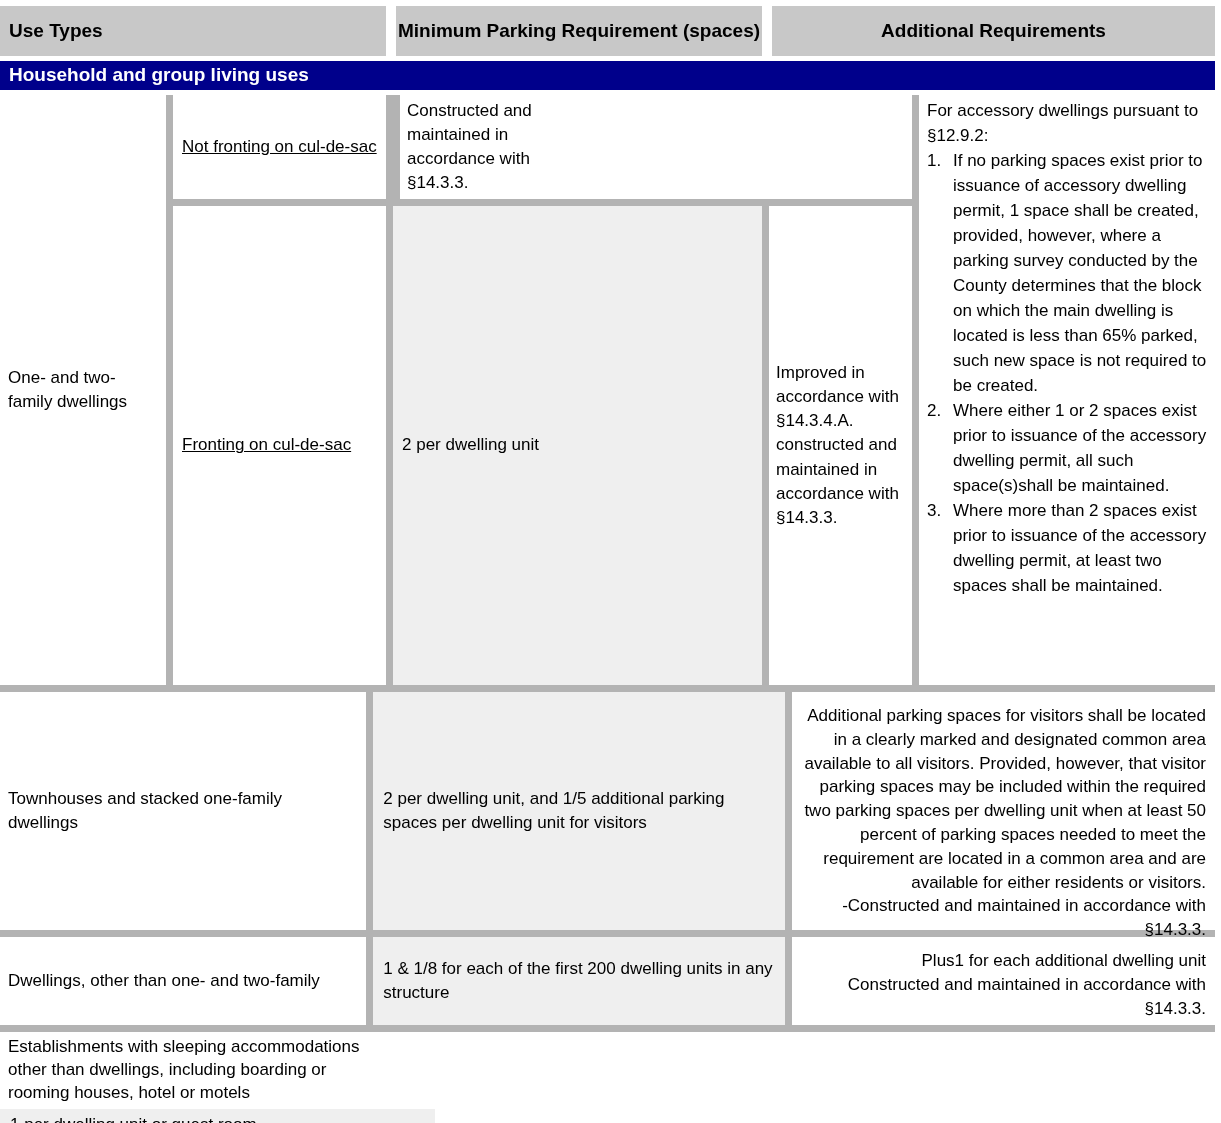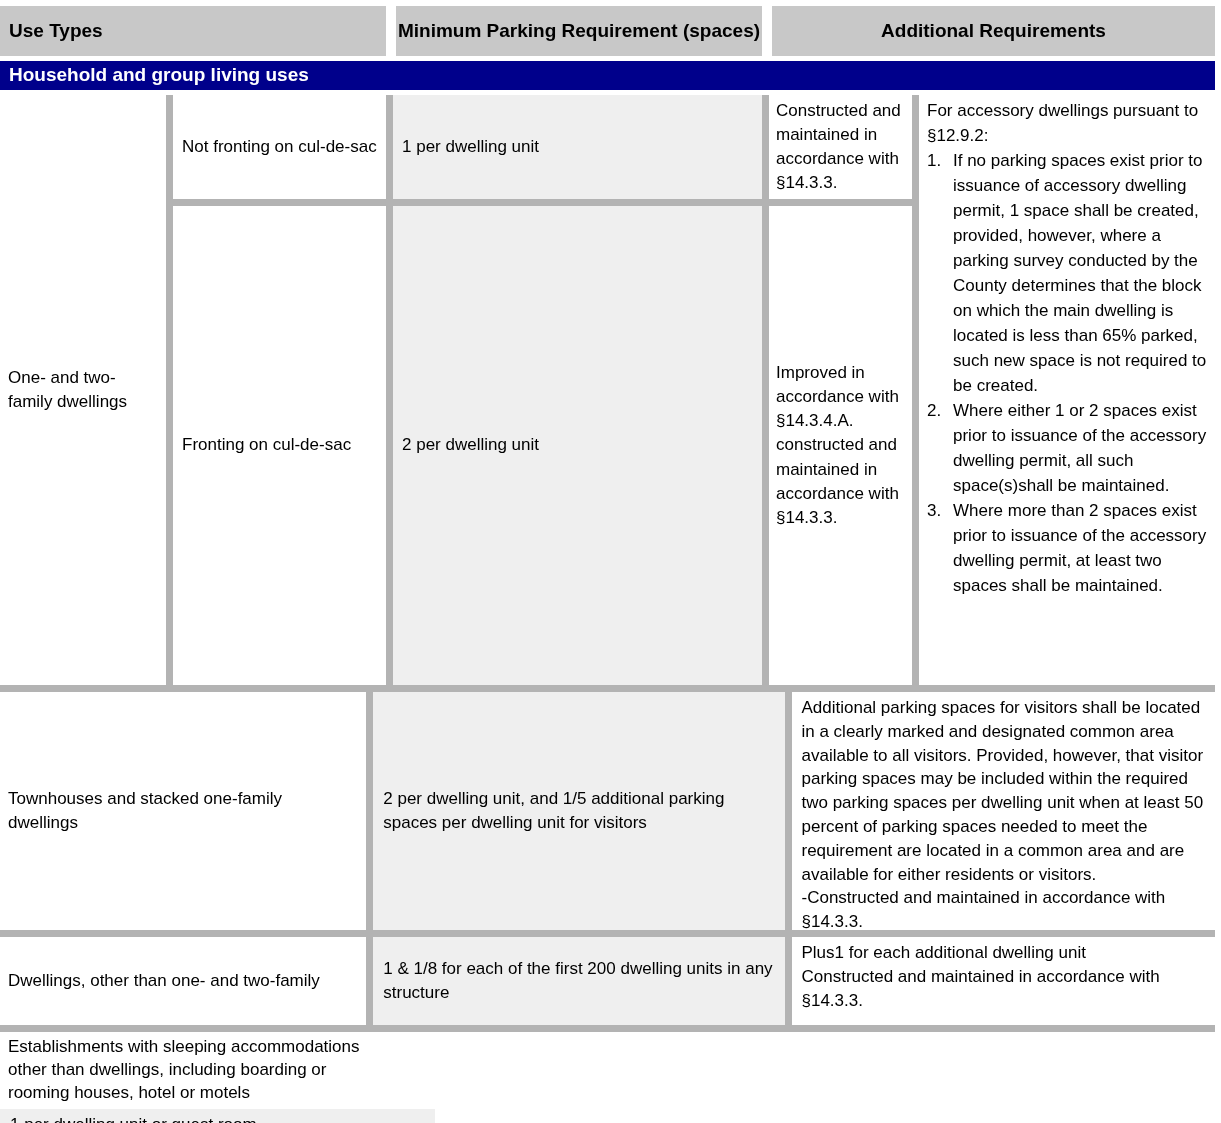--- a/index.html
+++ b/index.html
@@ -38,35 +38,35 @@
   .gray { background:#efefef; }
   .prelines { white-space:pre-line; }
 
   
   .b1 { height:590px; }
   .b1 .colA { width:166px; display:flex; align-items:center; padding:4px 8px; }
   .b1 .mid { width:739px; display:flex; flex-direction:column; }
   .b1 .mrow { display:flex; width:100%; }
   .b1 .row1 { height:104px; }
   .b1 .row2 { flex:1; }
-  .b1 .colB { width:213px; display:flex; align-items:center; padding:4px 4px 4px 9px; }
+  .b1 .colB { width:213px; display:flex; align-items:center; padding:4px 4px 4px 9px;text-decoration:underline; }
   .b1 .colC { width:369px; display:flex; align-items:center; padding:4px 9px; }
   .b1 .colD { width:143px; padding:4px 7px; }
   .b1 .colD.top { display:block; }
   .b1 .colD.mid-align { display:flex; align-items:center;border-radius:19px; }
   .b1 .colE { width:296px; padding:4px 2px 4px 8px; line-height:1.47; }
 
   .acc-item { display:flex; }
   .acc-num { width:26px; flex-shrink:0; }
   .acc-text { flex:1; }
 
   
   .colAB { width:386px; display:flex; align-items:center; padding:4px 18px 4px 8px; }
   .colC2 { width:435px; display:flex; align-items:center; padding:4px 10px; }
-  .colDE { width:446px; padding:4px 9px; line-height:1.4; }
+  .colDE { width:446px; padding:12px 9px; line-height:1.4;text-align:right; }
   .colDE.vc { display:flex; align-items:center; }
 
   .b2 { height:238px; }
   .b3 { height:88px; }
   .b4 { height:78px;flex-direction:column; }
   .b4 .colAB { line-height:1.35; }
 </style>
 </head>
 <body>
 
@@ -97,23 +97,20 @@
       <span>One- and two-family dwellings</span>
     </div>
     <div class="vdiv"></div>
 
     <div class="mid">
       <div class="mrow row1">
         <div class="colB">
           <span>Not fronting on cul-de-sac</span>
         </div>
         <div class="vdiv"></div>
-        <div class="colC gray">
-          <span>1 per dwelling unit</span>
-        </div>
         <div class="vdiv"></div>
         <div class="colD top">
           <span>Constructed and maintained in accordance with §14.3.3.</span>
         </div>
       </div>
       <div class="hdiv"></div>
       <div class="mrow row2">
         <div class="colB">
           <span>Fronting on cul-de-sac</span>
         </div>

